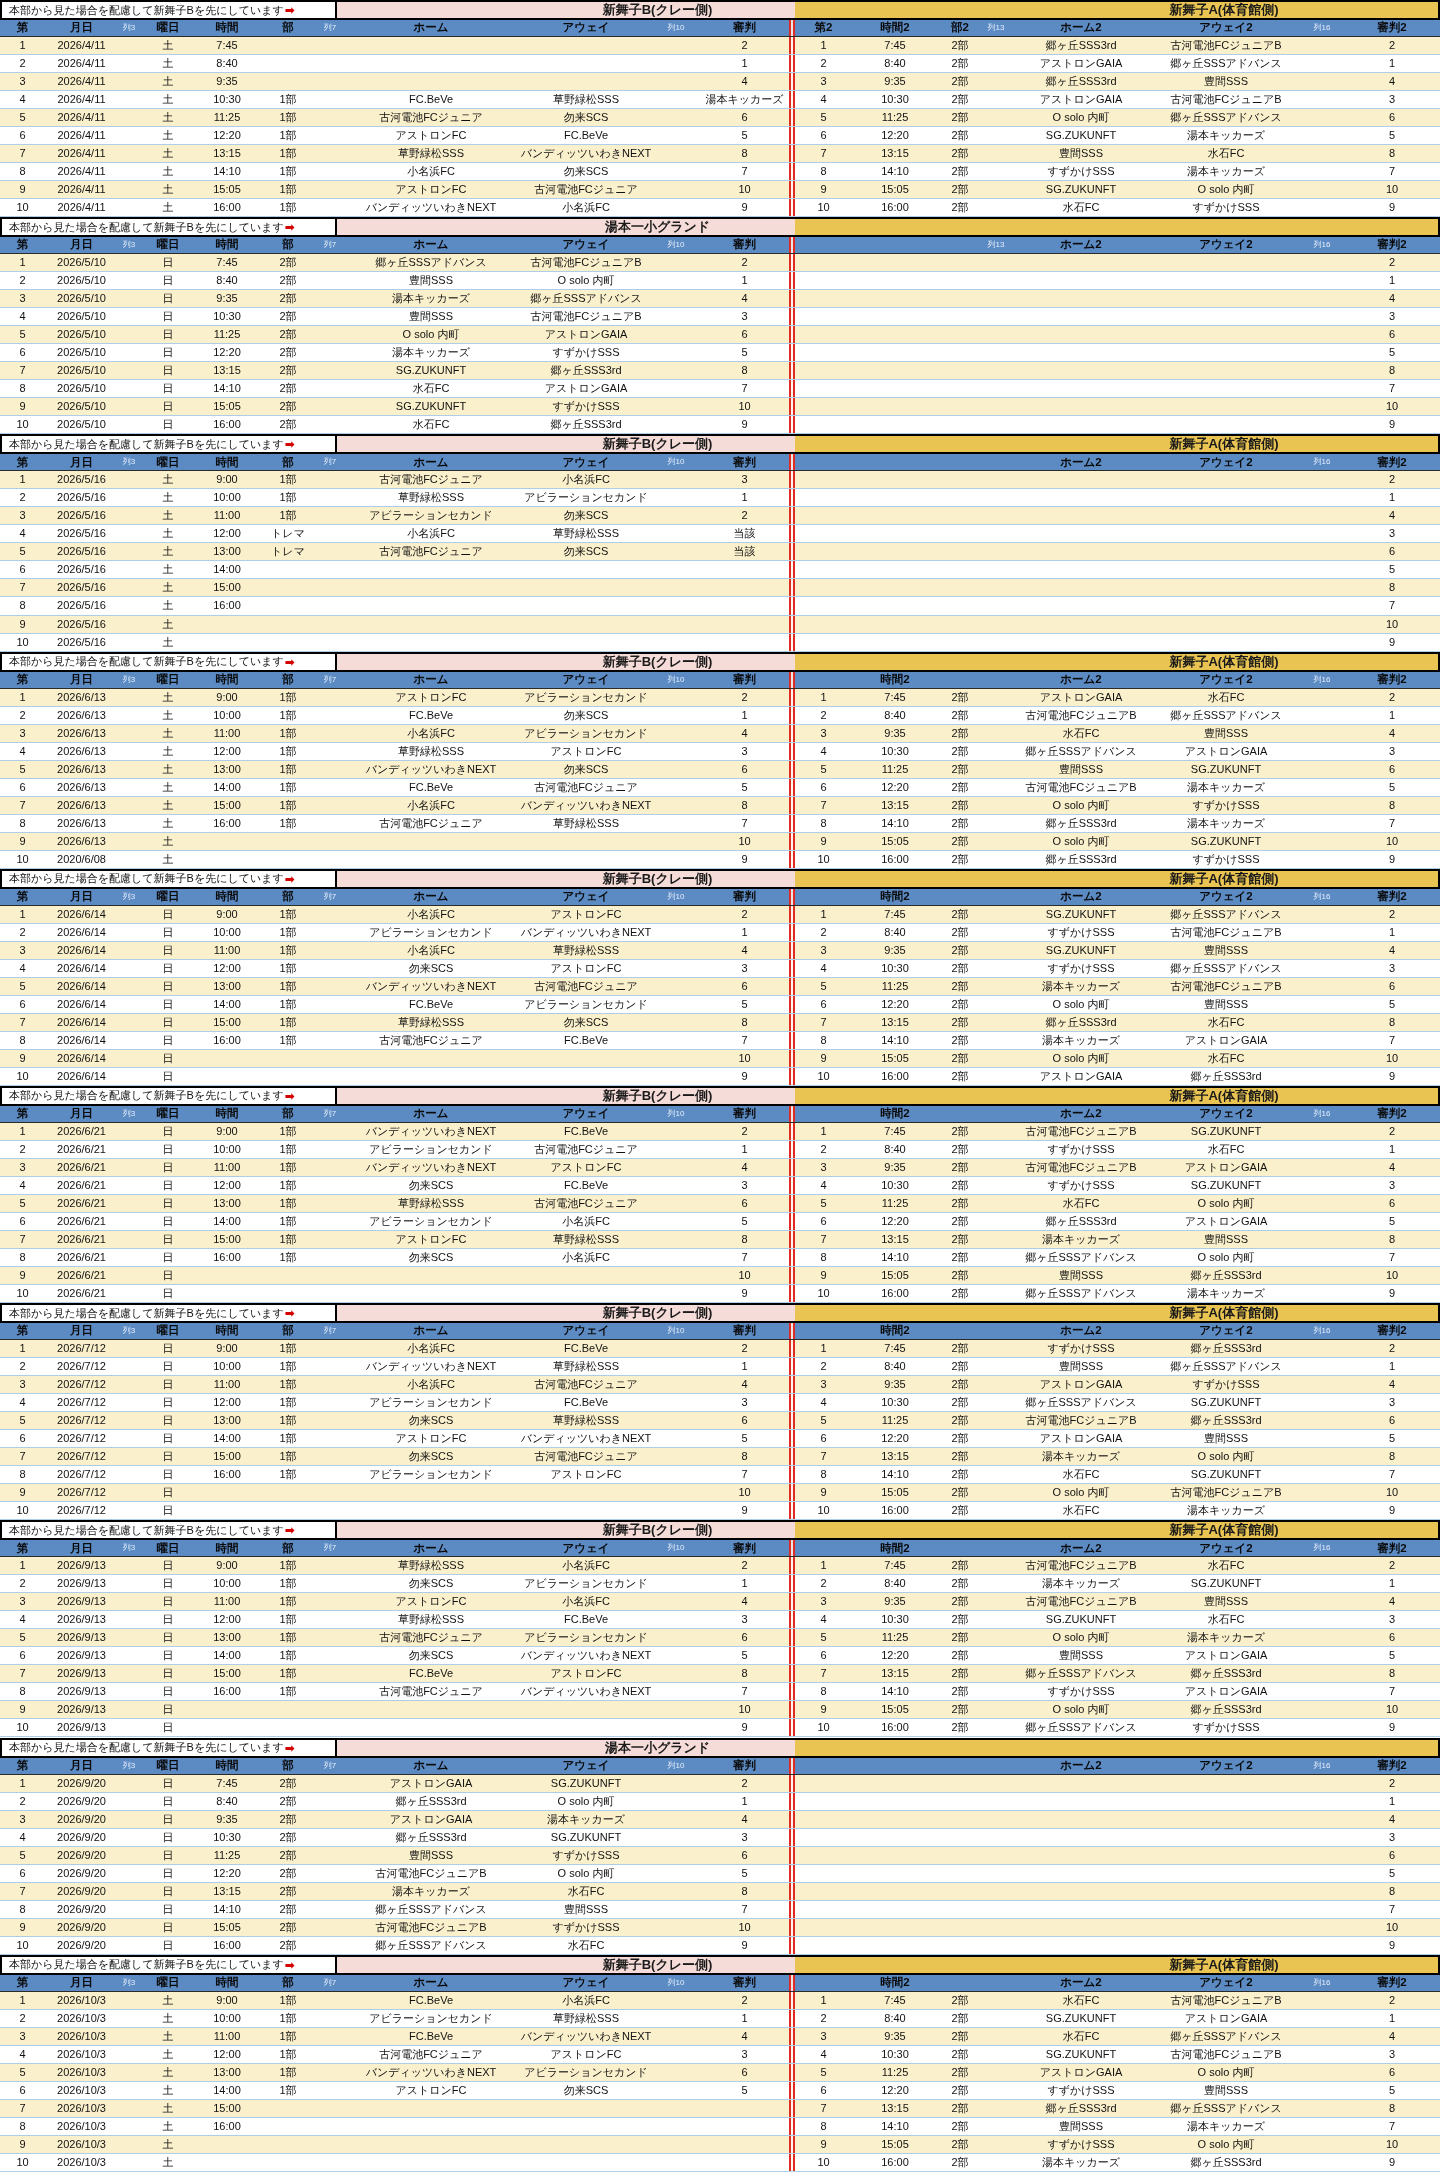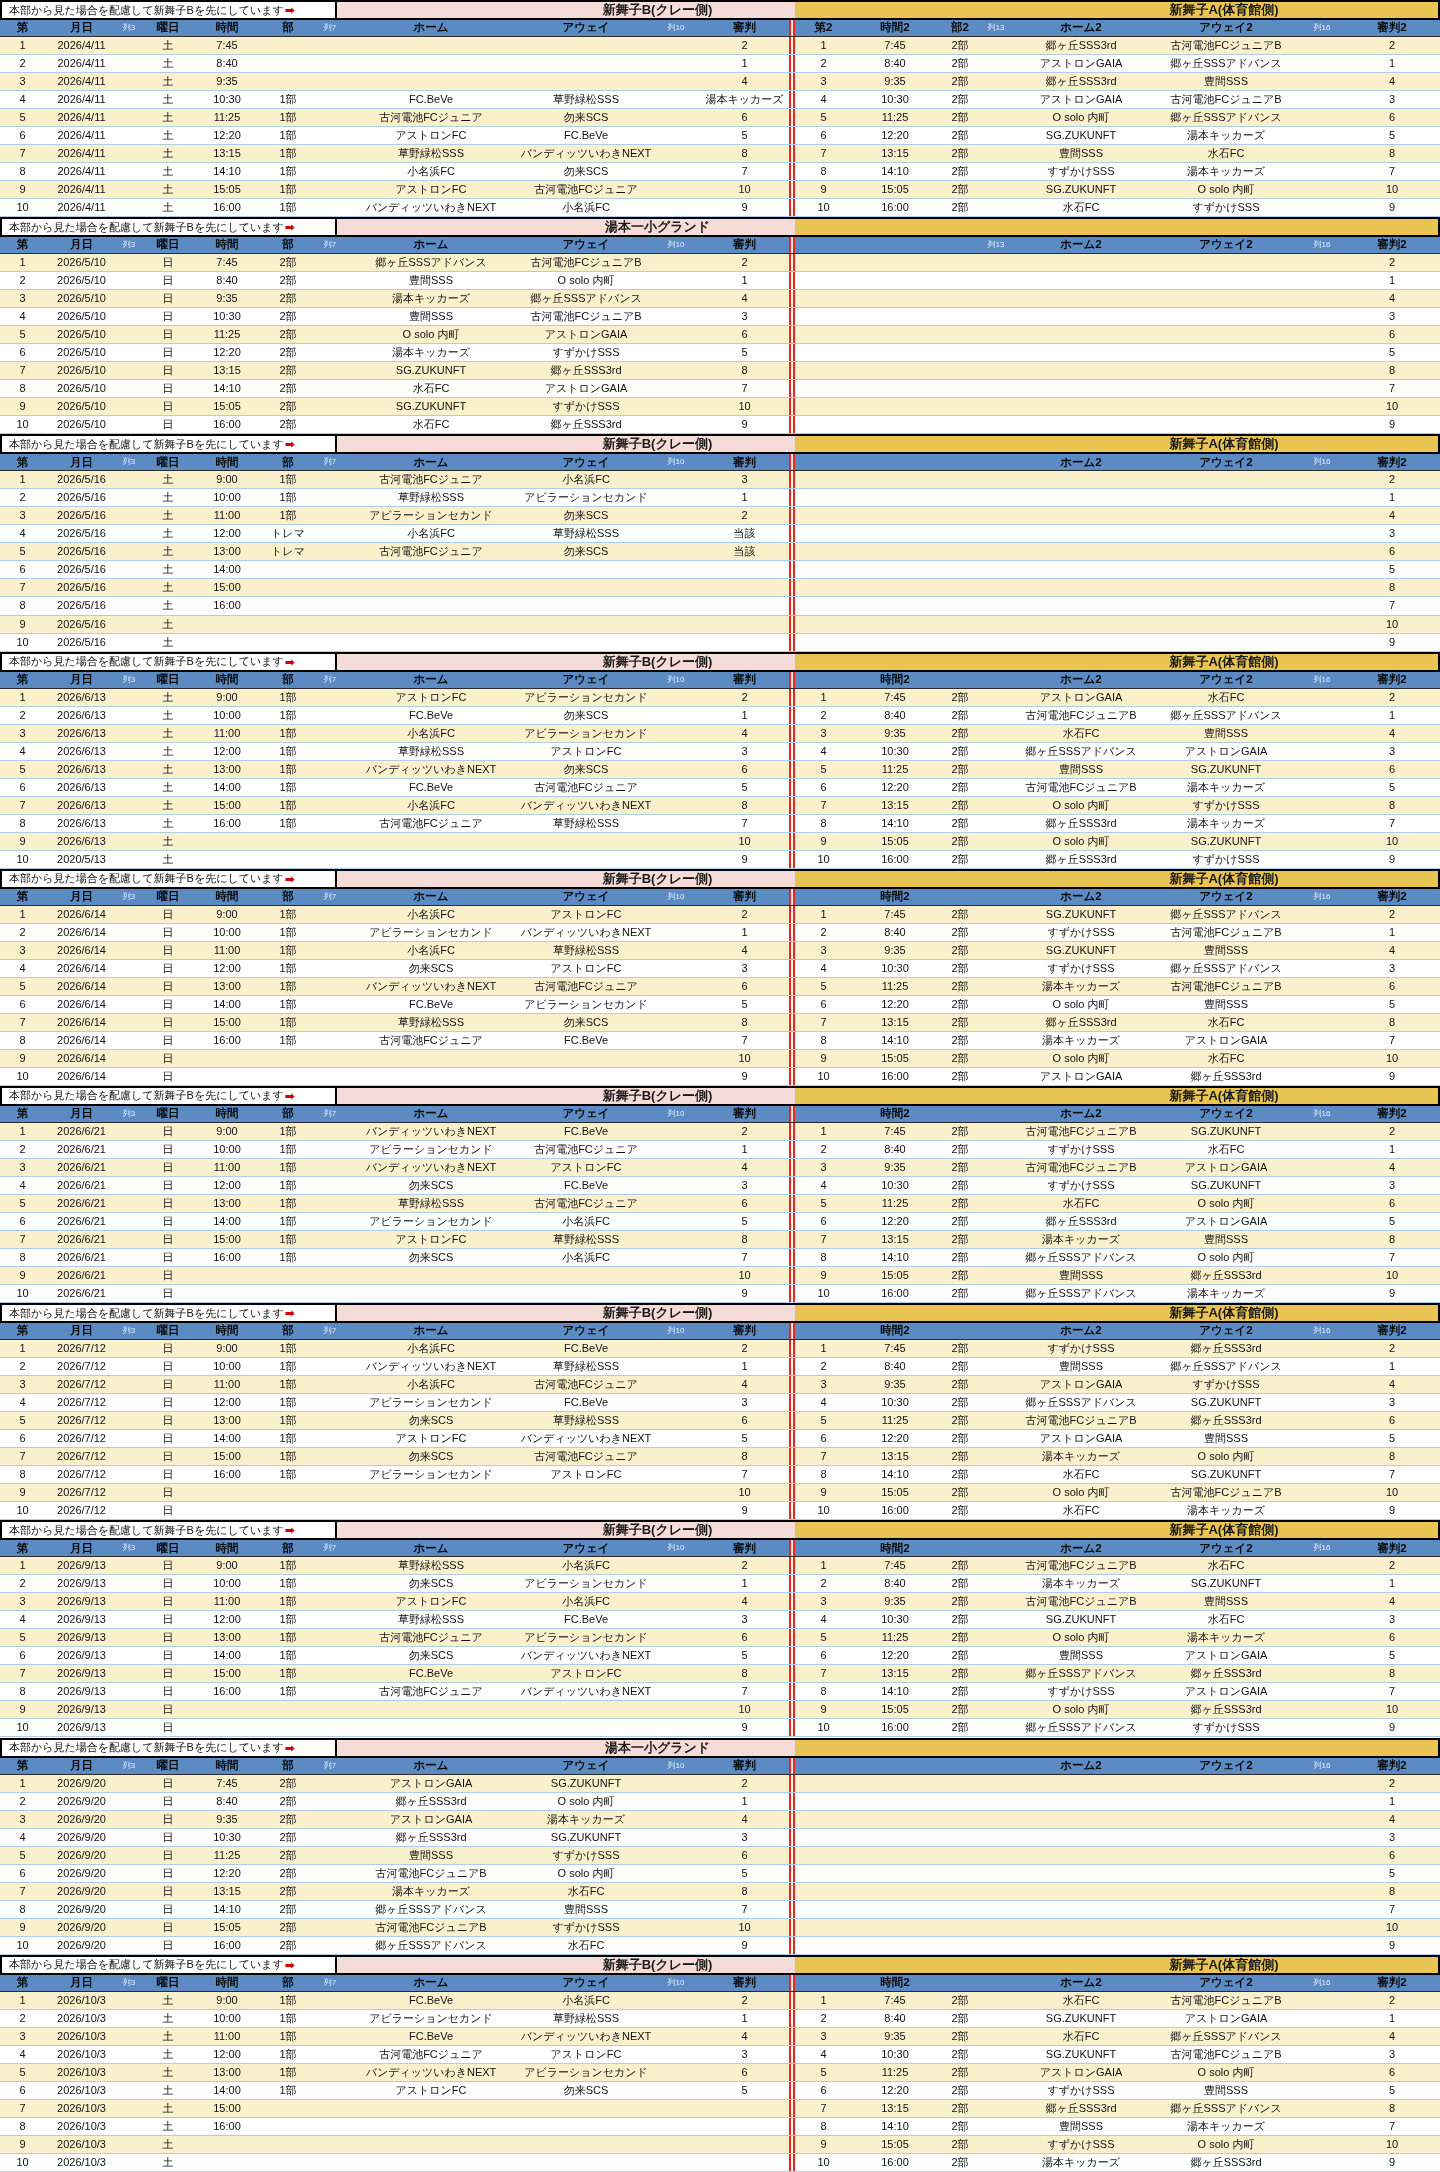--- a/index.html
+++ b/index.html
@@ -1041,21 +1041,21 @@
         <div class="cell" style="width: 86px;">15:05</div>
         <div class="cell" style="width: 44px;">2部</div>
         <div class="cell tiny" style="width: 28px;"></div>
         <div class="cell" style="width: 142px;">O solo 内町</div>
         <div class="cell" style="width: 148px;">SG.ZUKUNFT</div>
         <div class="cell tiny" style="width: 44px;"></div>
         <div class="cell" style="width: 96px;">10</div>
       </div>
       <div class="row">
         <div class="cell" style="width: 45px;">10</div>
-        <div class="cell" style="width: 73px;">2020/5/13</div>
+        <div class="cell" style="width: 73px;">2020/6/08</div>
         <div class="cell tiny" style="width: 22px;"></div>
         <div class="cell" style="width: 56px;">土</div>
         <div class="cell" style="width: 62px;"></div>
         <div class="cell" style="width: 60px;"></div>
         <div class="cell tiny" style="width: 24px;"></div>
         <div class="cell" style="width: 178px;"></div>
         <div class="cell" style="width: 132px;"></div>
         <div class="cell tiny" style="width: 48px;"></div>
         <div class="cell" style="width: 89px;">9</div>
         <div class="divider"></div>

